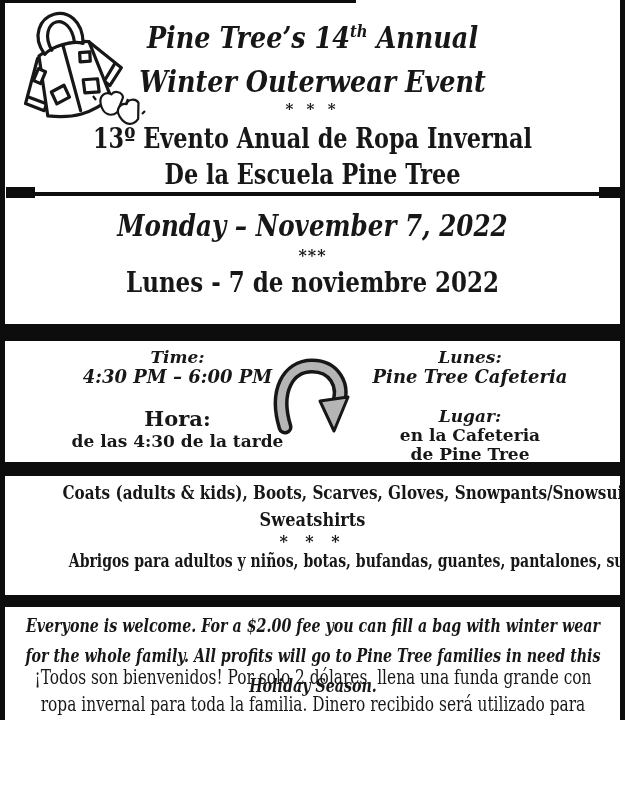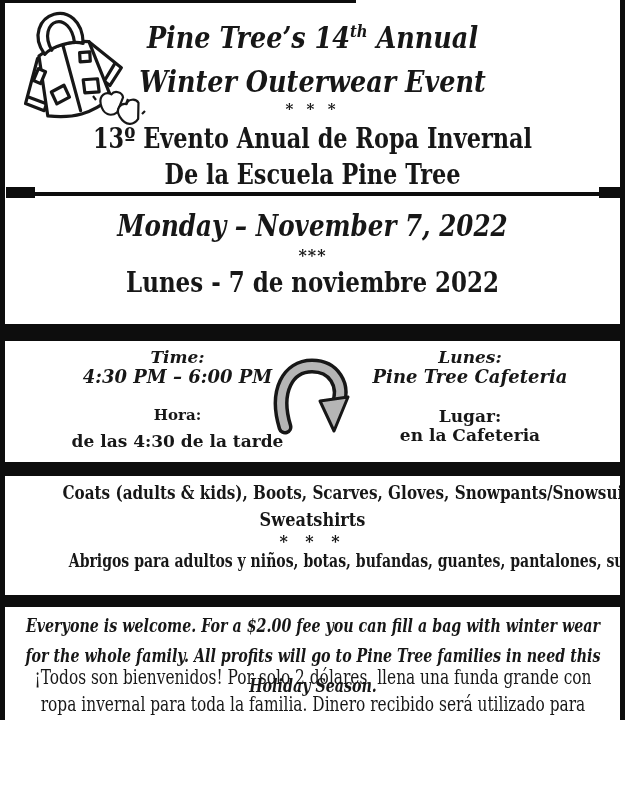--- a/index.html
+++ b/index.html
@@ -76,36 +76,37 @@
 
   <div class="line b i" style="top:210px;font-size:30px;transform:scaleX(.82);">Monday – November 7, 2022</div>
   <div class="line b" style="top:247px;font-size:16px;letter-spacing:1px;">***</div>
   <div class="line b" style="top:268px;font-size:28px;transform:scaleX(.82);">Lunes - 7 de noviembre 2022</div>
 
   <div class="bar" style="top:324px;height:17px;"></div>
 
   <div class="col" style="left:55px;top:341px;width:245px;height:122px;">
     <div class="row b i" style="top:7px;font-size:17px;">Time:</div>
     <div class="row b i" style="top:26px;font-size:18px;">4:30 PM – 6:00 PM</div>
-    <div class="row b" style="top:66px;font-size:15px;">Hora:</div>
+    <div class="row b" style="top:66px;font-size:21px;">Hora:</div>
     <div class="row b" style="top:91px;font-size:17px;">de las 4:30 de la tarde</div>
     <div class="row b" style="top:104px;font-size:17px;margin-top:16px;">a las 6 de la noche</div>
   </div>
 
   <svg class="abs" style="left:272px;top:357px;color:var(--ink);" width="82" height="78" viewBox="0 0 82 78">
     <path d="M13 70 C 2 34 16 9 40 9 C 62 9 73 28 66 47" fill="none" stroke="currentColor" stroke-width="15" stroke-linecap="round"></path>
     <path d="M13 70 C 2 34 16 9 40 9 C 62 9 73 28 66 47" fill="none" stroke="var(--arrow-fill)" stroke-width="8" stroke-linecap="round"></path>
     <polygon points="48,44 76,40 62,74" fill="var(--arrow-fill)" stroke="currentColor" stroke-width="3" stroke-linejoin="round"></polygon>
   </svg>
 
   <div class="col" style="left:350px;top:341px;width:240px;height:122px;">
     <div class="row b i" style="top:7px;font-size:17px;">Lunes:</div>
     <div class="row b i" style="top:26px;font-size:18px;">Pine Tree Cafeteria</div>
-    <div class="row b" style="top:66px;font-size:17px;">Lugar:</div>
+    <div class="row b" style="top:66px;font-size:17px;font-style:italic;">Lugar:</div>
     <div class="row b" style="top:85px;font-size:17px;">en la Cafeteria</div>
+    <div class="row b" style="top:104px;font-size:17px;">de Pine Tree</div>
   </div>
 
   <div class="bar" style="top:462px;height:14px;"></div>
 
   <div class="line b" style="top:482px;font-size:19px;transform:scaleX(.8);">Coats (adults &amp; kids), Boots, Scarves, Gloves, Snowpants/Snowsuits, Sweaters,</div>
   <div class="line b" style="top:509px;font-size:19px;transform:scaleX(.85);">Sweatshirts</div>
   <div class="line b" style="top:533px;font-size:16px;letter-spacing:6px;">* * *</div>
   <div class="line b" style="top:551px;font-size:18px;transform:scaleX(.78);">Abrigos para adultos y niños, botas, bufandas, guantes, pantalones, suéteres.</div>
 
   <div class="bar" style="top:595px;height:12px;"></div>

